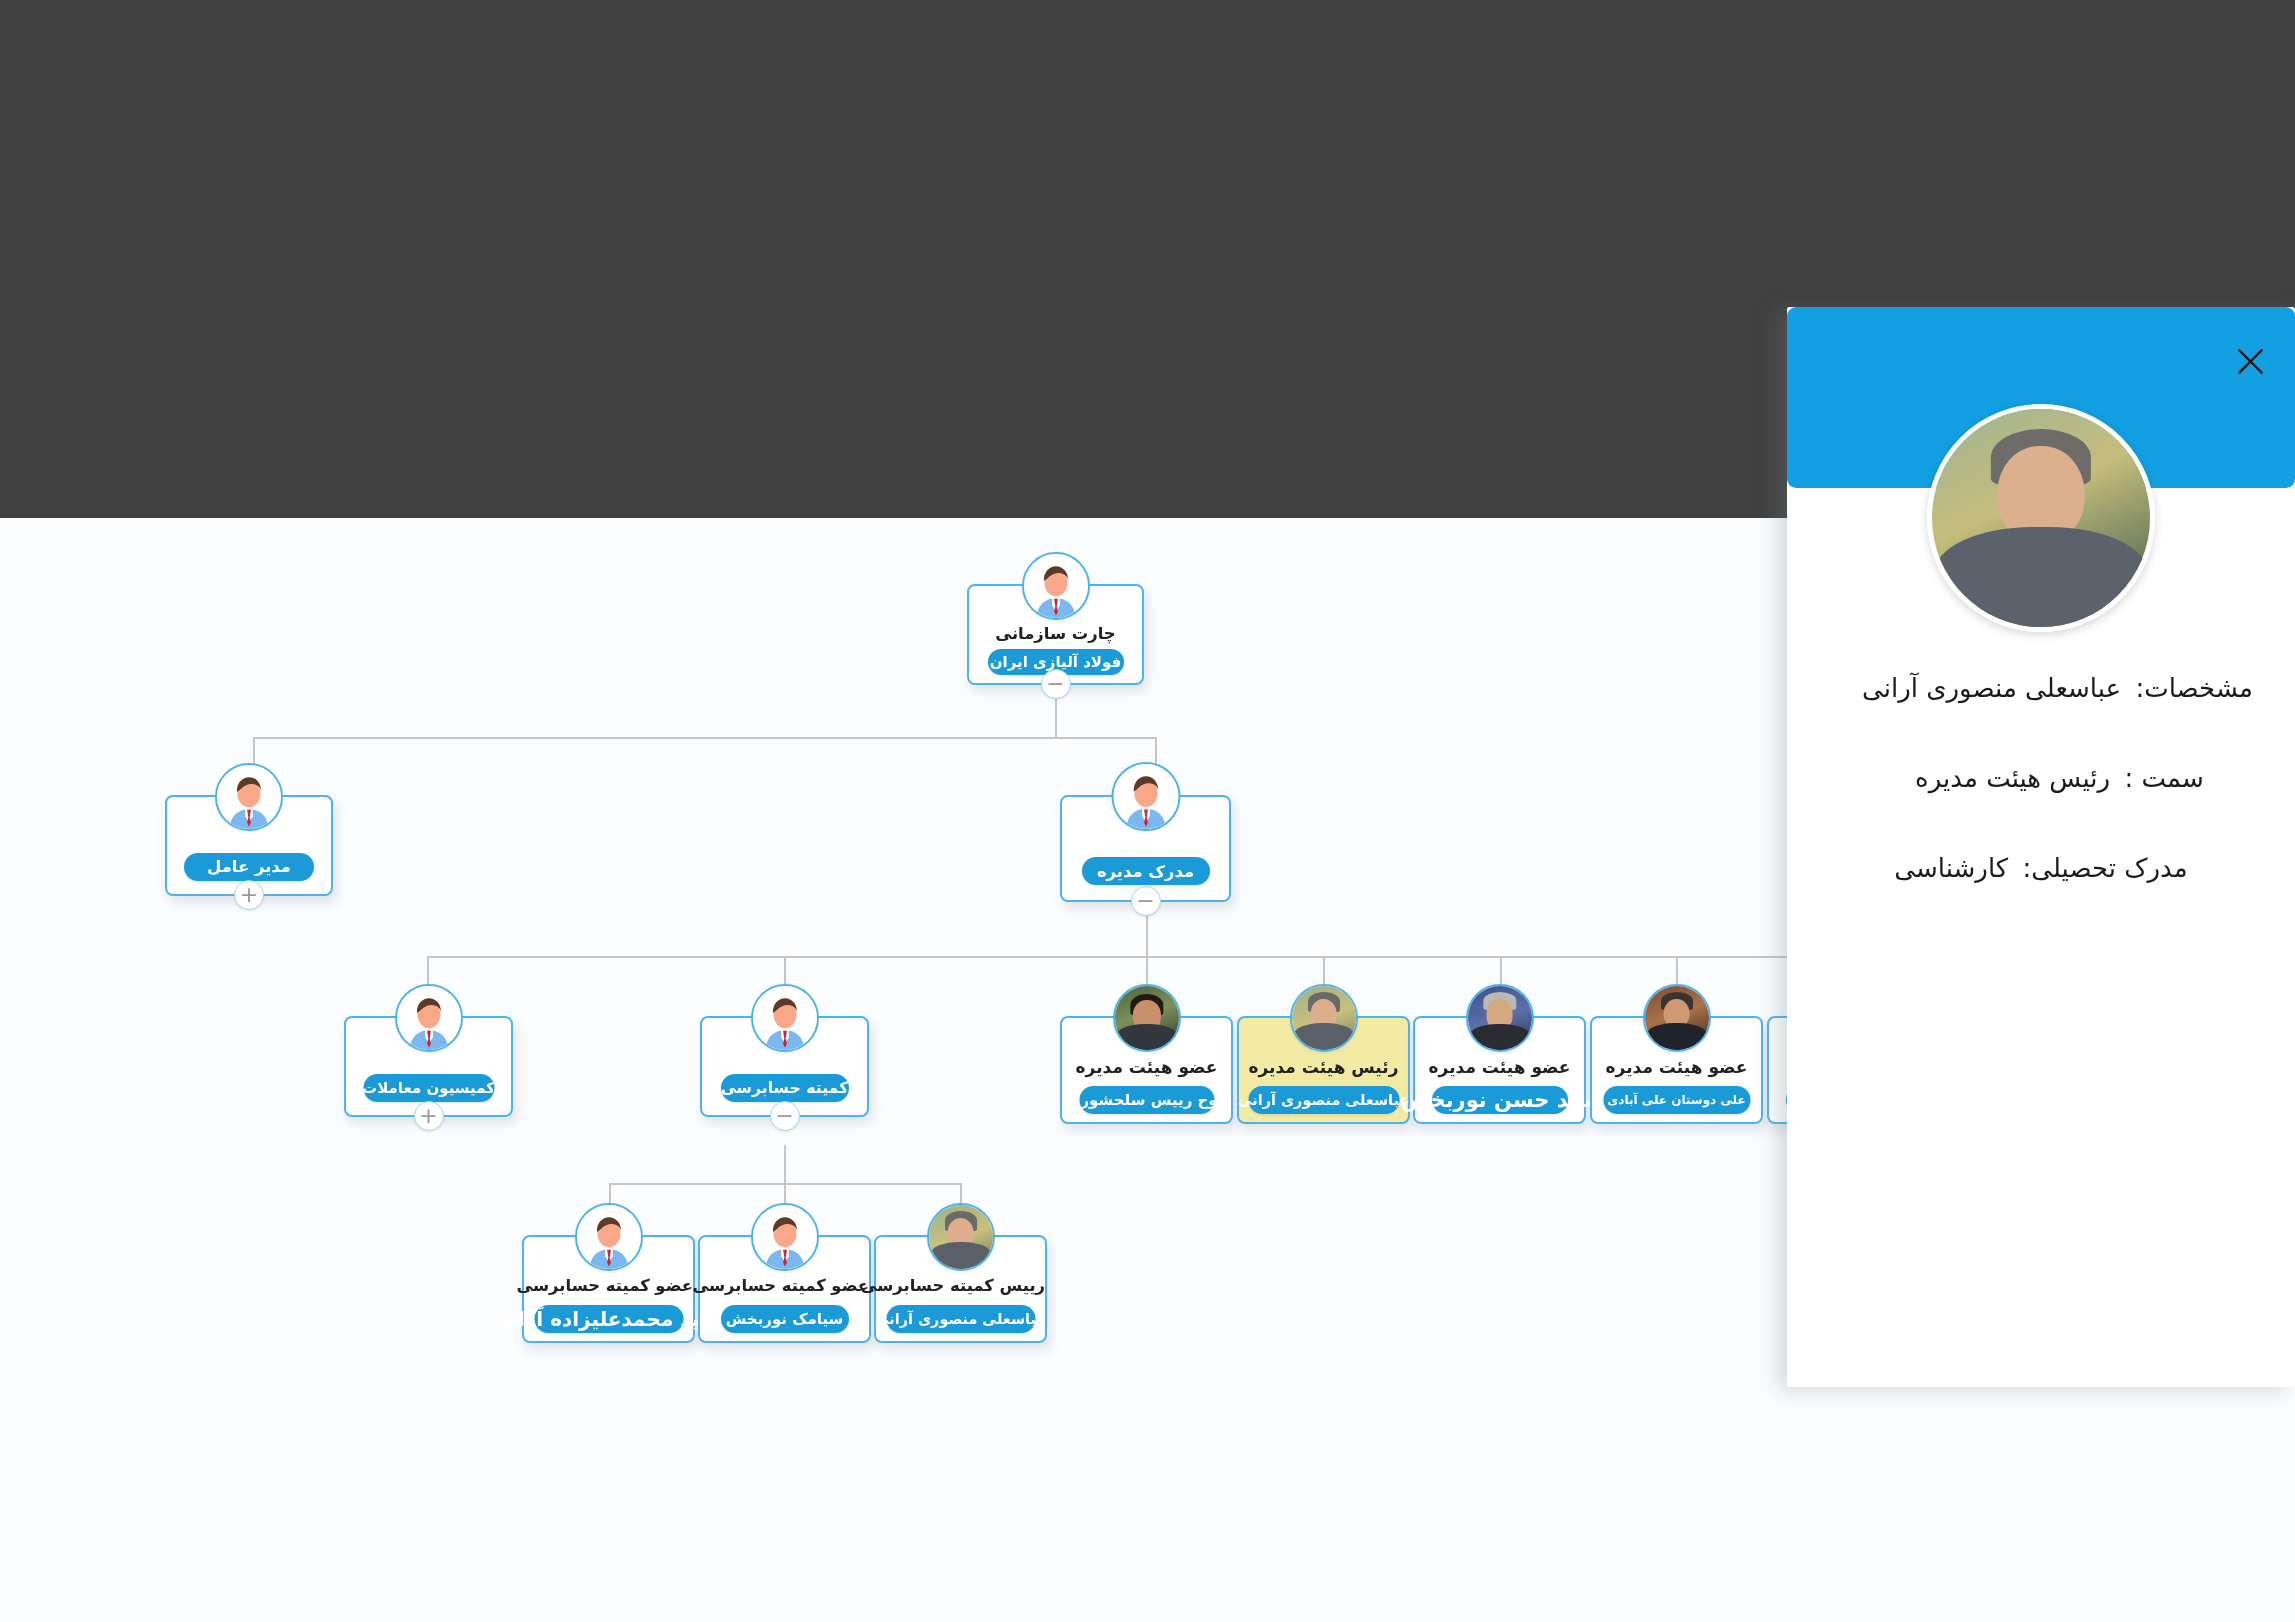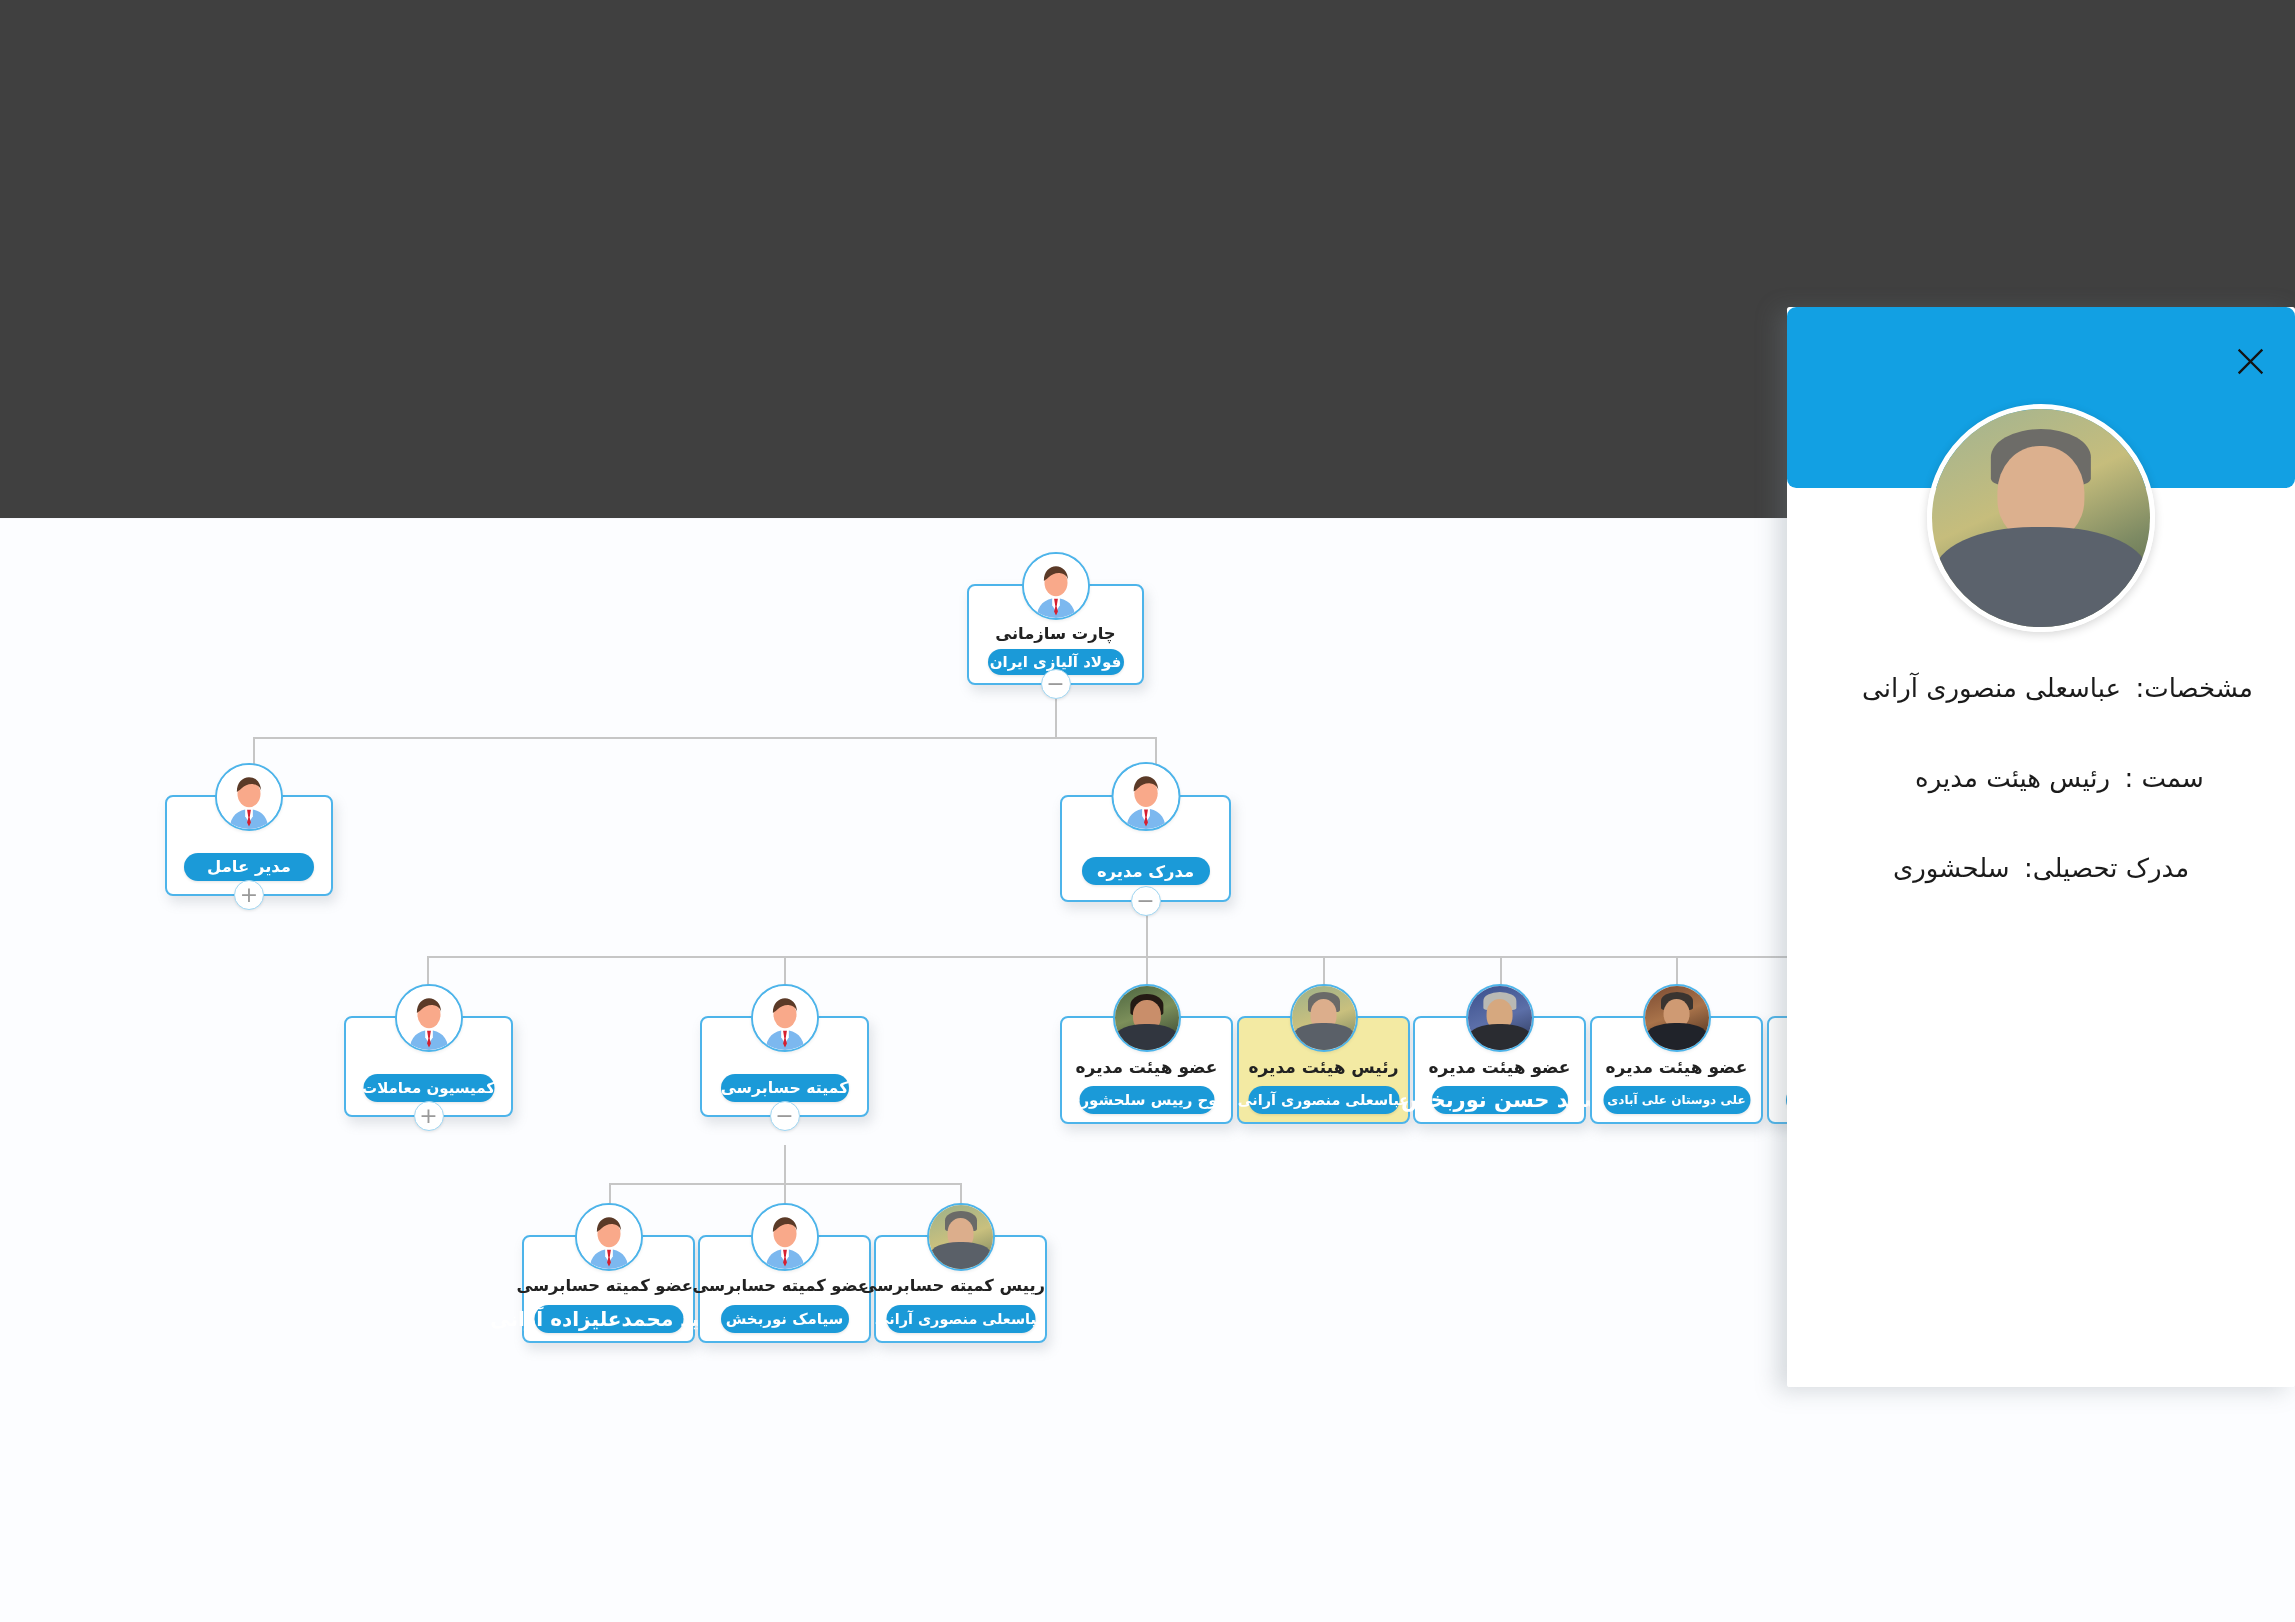--- a/index.html
+++ b/index.html
@@ -381,19 +381,19 @@
       <div class="detail-row row-ident">
         <span class="dlabel">مشخصات:</span>
         <span class="dvalue">عباسعلی منصوری آرانی</span>
       </div>
       <div class="detail-row row-pos">
         <span class="dlabel">سمت :</span>
         <span class="dvalue">رئیس هیئت مدیره</span>
       </div>
       <div class="detail-row row-degree">
         <span class="dlabel">مدرک تحصیلی:</span>
-        <span class="dvalue">سلحشوری</span>
+        <span class="dvalue">کارشناسی</span>
       </div>
     </div>
   </div>
 
 </div>
 
 
 </body></html>

